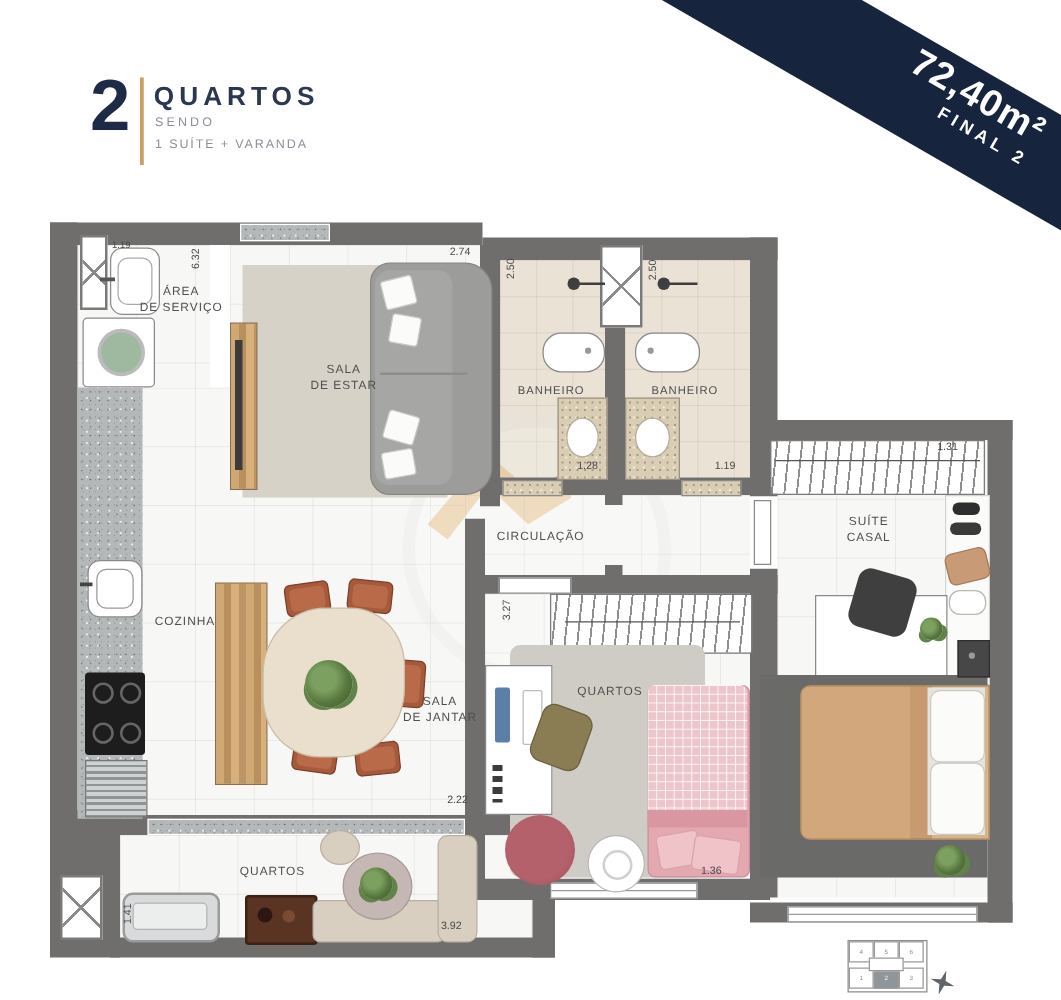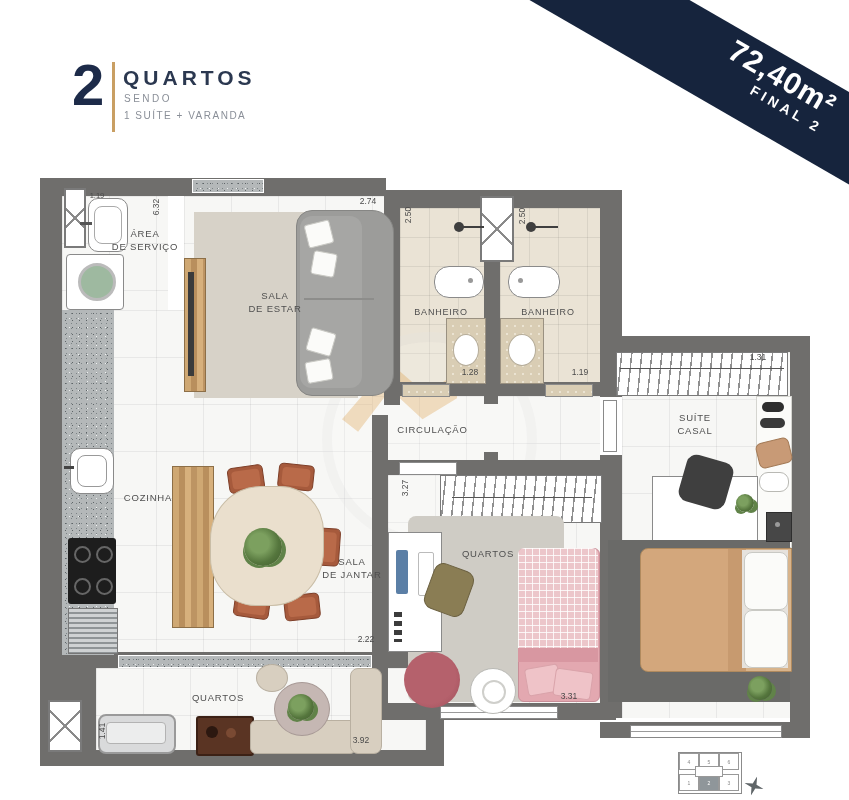--- a/index.html
+++ b/index.html
@@ -242,21 +242,21 @@
   <div class="dim" style="left:82px;top:191px;width:30px;font-size:7.5px;">1.19</div>
   <div class="dim dimv" style="left:136px;top:202px;">6.32</div>
   <div class="dim" style="left:348px;top:196px;">2.74</div>
   <div class="dim dimv" style="left:388px;top:210px;">2.50</div>
   <div class="dim dimv" style="left:502px;top:211px;">2.50</div>
   <div class="dim" style="left:450px;top:367px;">1.28</div>
   <div class="dim" style="left:560px;top:367px;">1.19</div>
   <div class="dim" style="left:738px;top:352px;">1.31</div>
   <div class="dim dimv" style="left:385px;top:483px;">3.27</div>
   <div class="dim" style="left:346px;top:634px;">2.22</div>
-  <div class="dim" style="left:549px;top:691px;">3.31</div>
+  <div class="dim" style="left:549px;top:691px;">1.36</div>
   <div class="dim" style="left:341px;top:735px;">3.92</div>
   <div class="dim dimv" style="left:82px;top:726px;">1.41</div>
 
   <div class="kp">
     <div class="cell" style="left:0;top:0;width:18px;height:15px;">4</div>
     <div class="cell" style="left:20px;top:0;width:18px;height:15px;">5</div>
     <div class="cell" style="left:40px;top:0;width:18px;height:15px;">6</div>
     <div class="cell" style="left:0;top:21px;width:18px;height:15px;">1</div>
     <div class="cell hi" style="left:20px;top:21px;width:18px;height:15px;">2</div>
     <div class="cell" style="left:40px;top:21px;width:18px;height:15px;">3</div>

